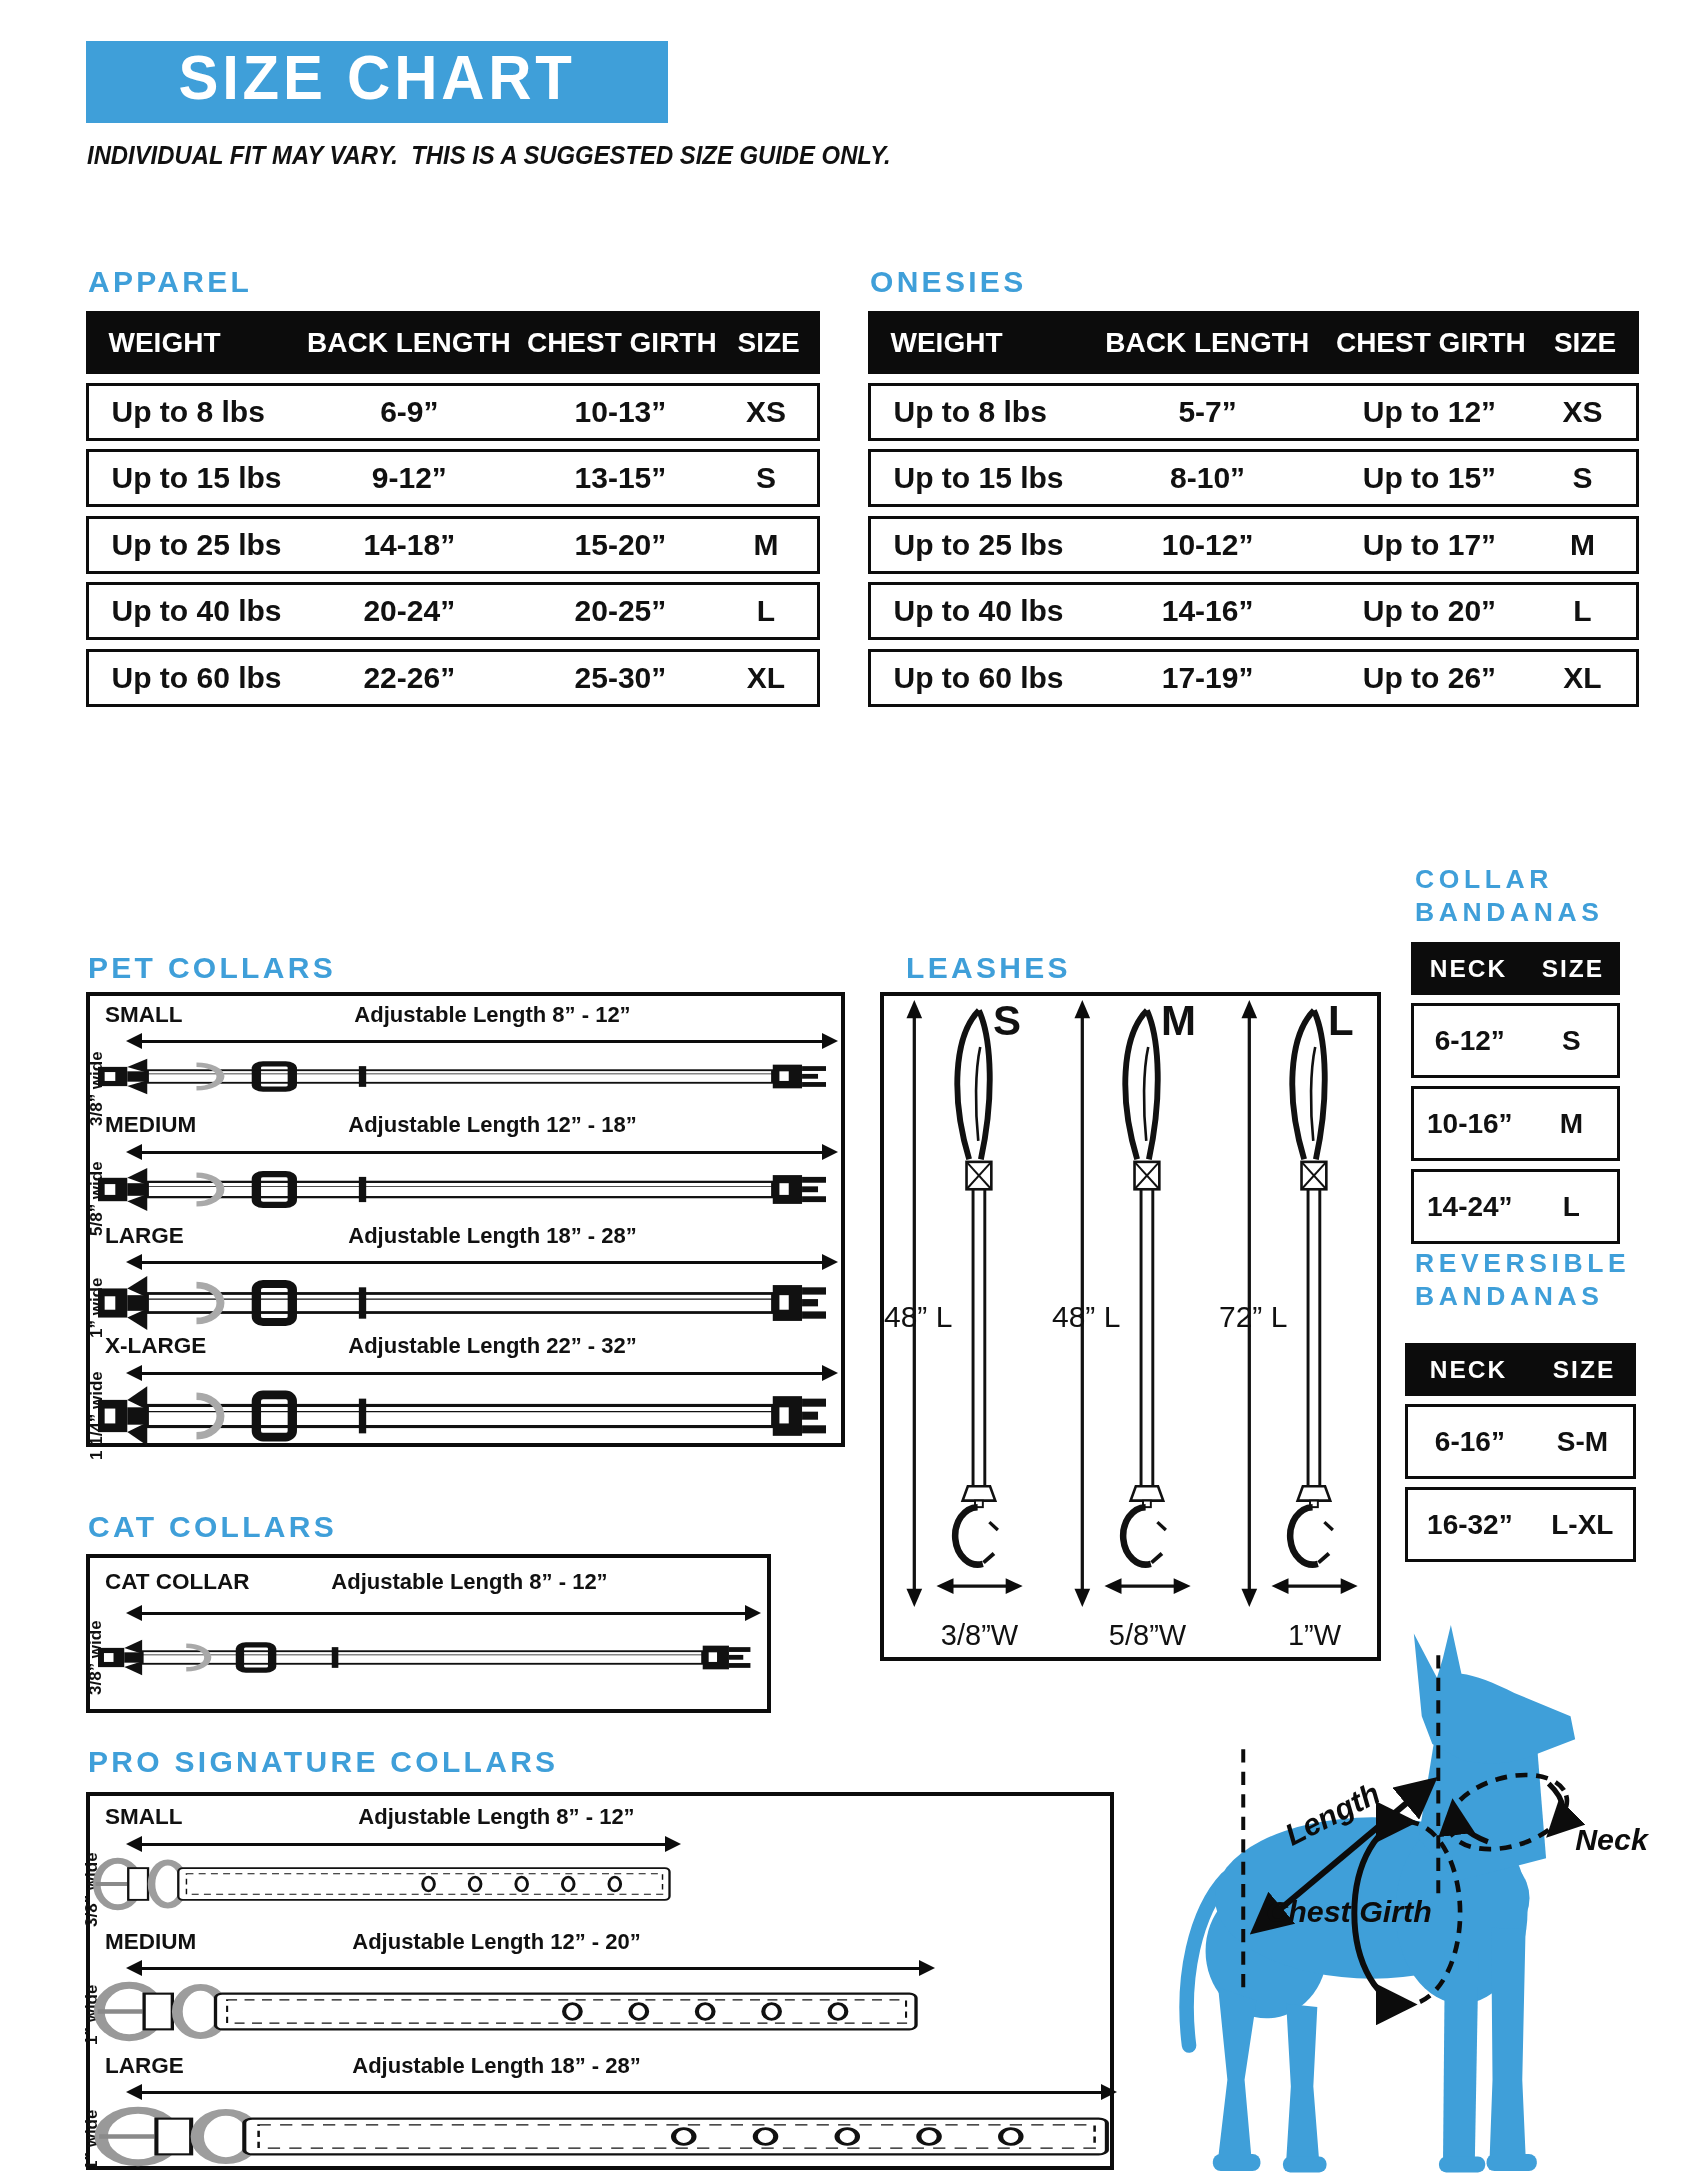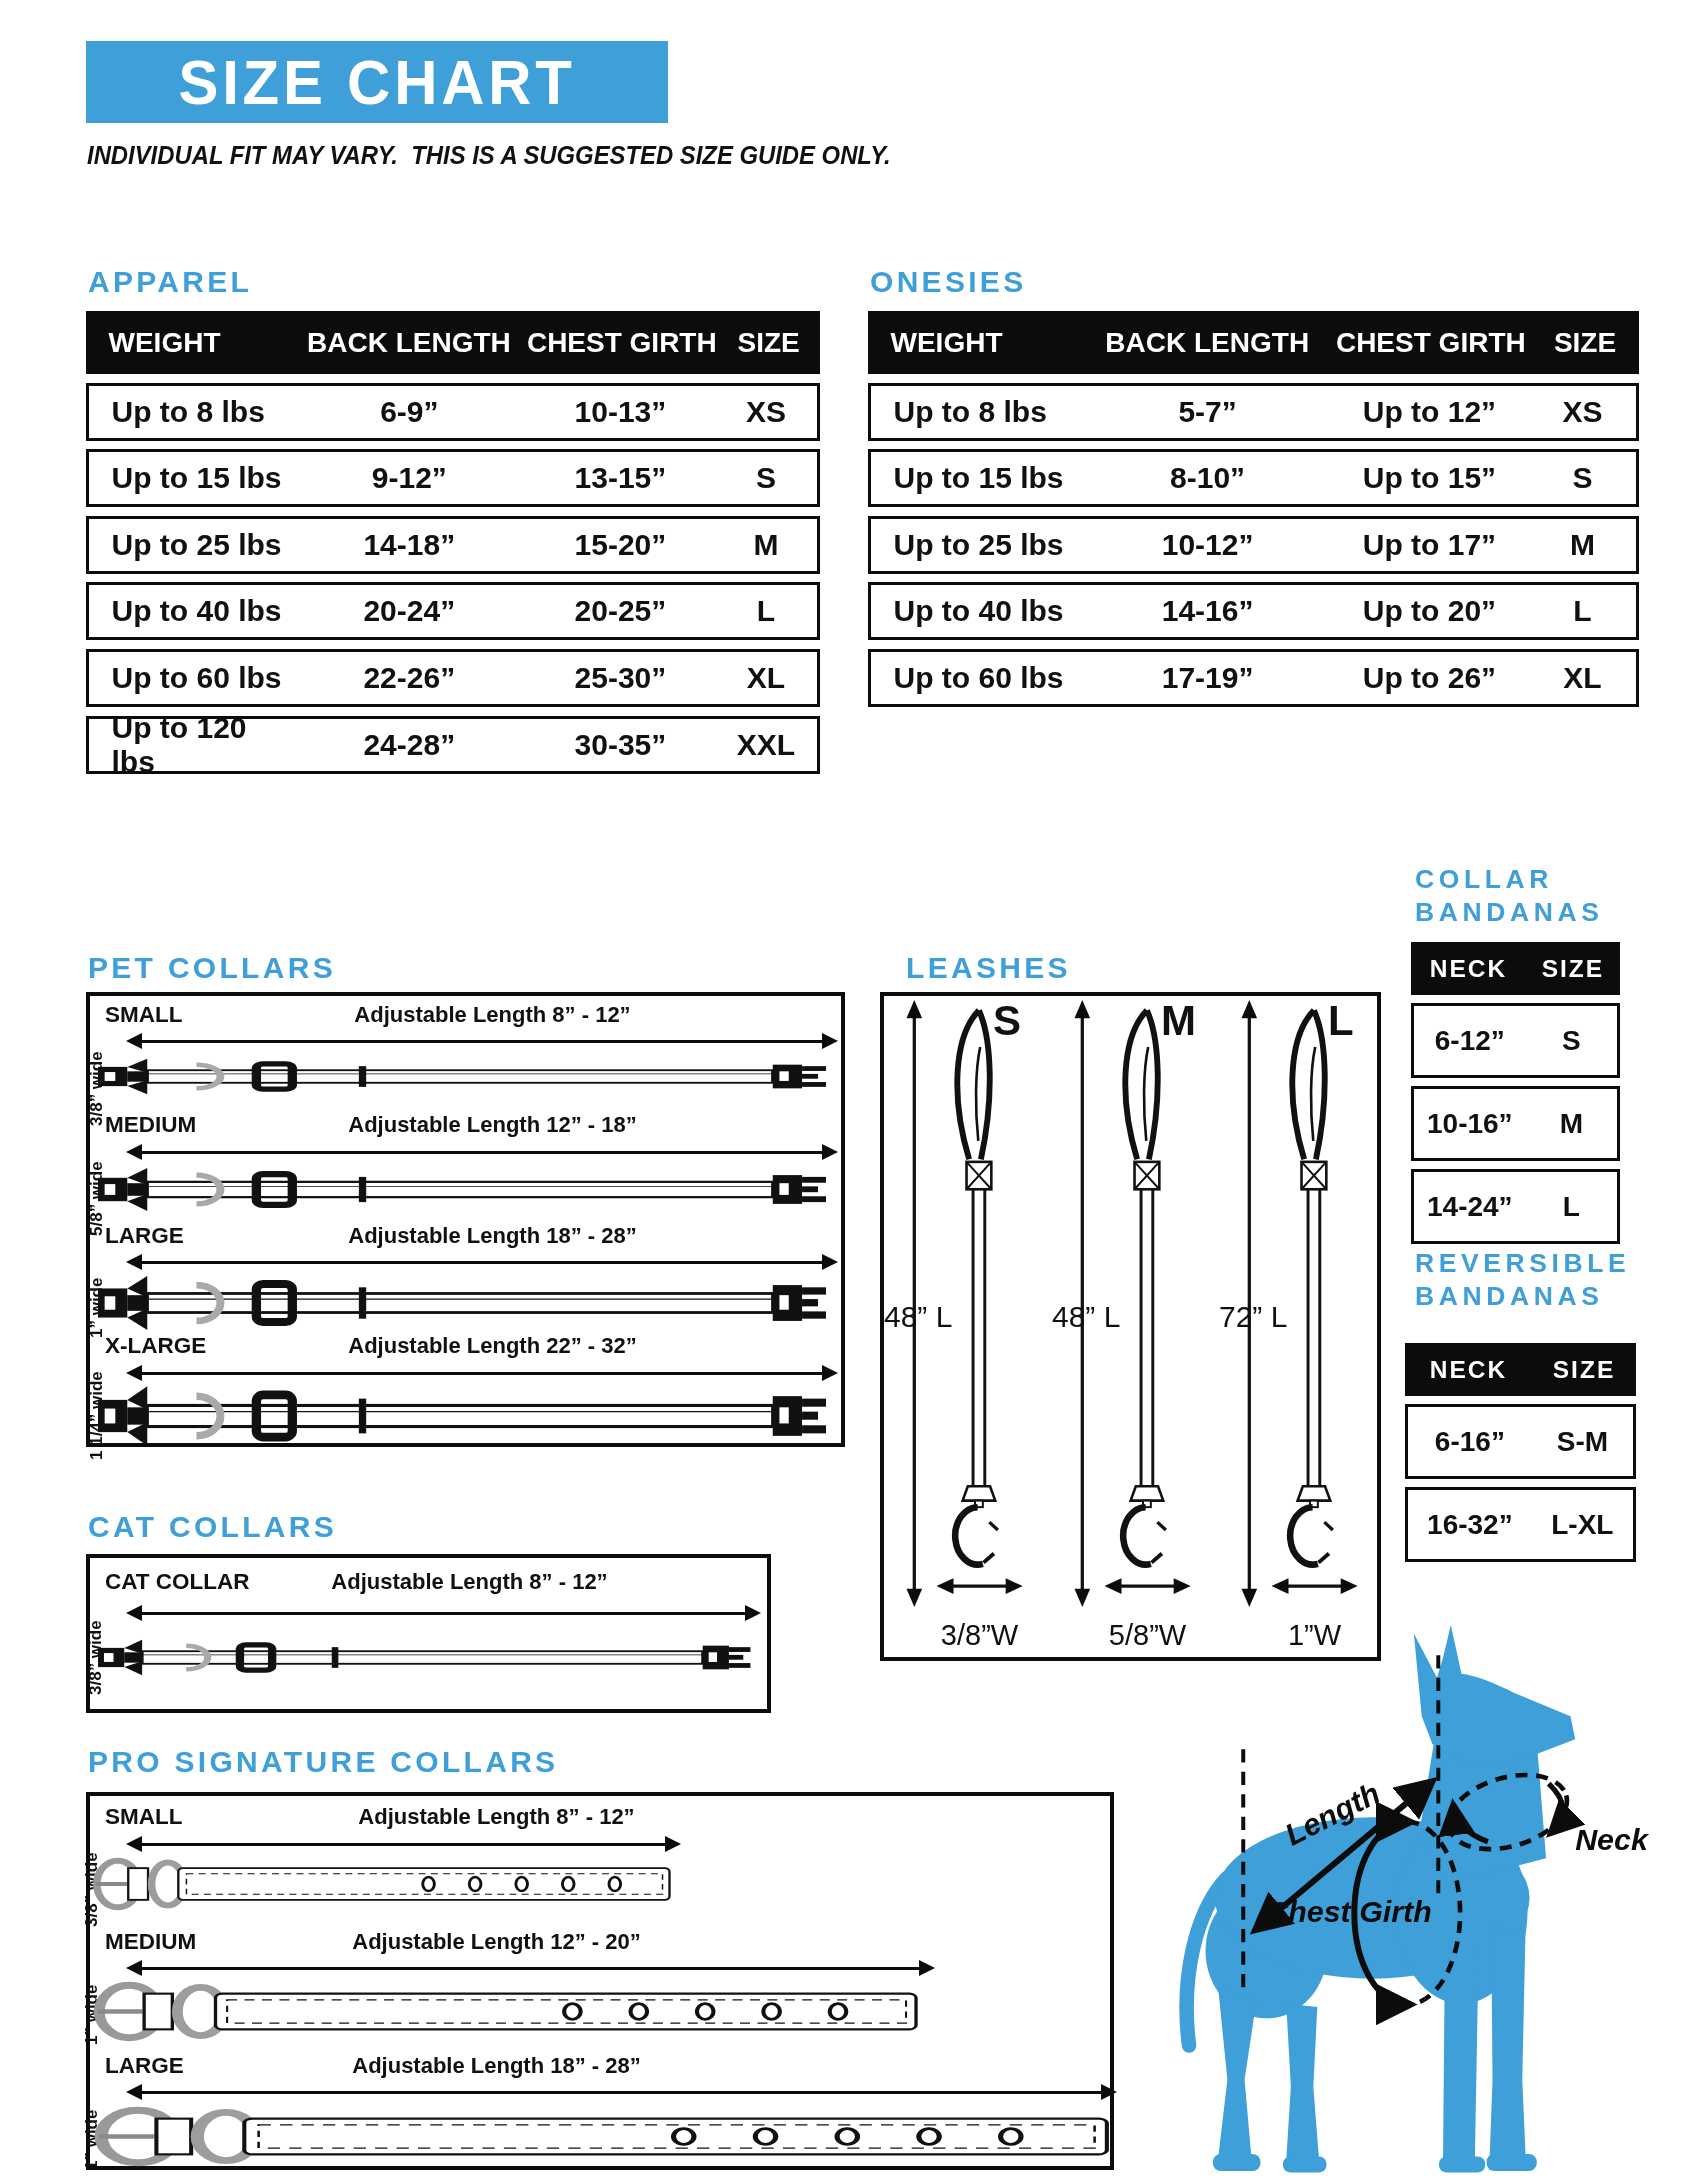--- a/index.html
+++ b/index.html
@@ -1,21 +1,21 @@
 <!DOCTYPE html>
 <html style="font-size:10.6px"><head>
 <meta charset="utf-8">
 <style>
   :root{ --blue:#3F9FD9; --ink:#111111; }
   *{box-sizing:border-box}
   html,body{margin:0;padding:0}
   body{width:1687px;height:2183px;background:#ffffff;font-family:"Liberation Sans",sans-serif;color:var(--ink);position:relative;overflow:hidden}
   .abs{position:absolute}
   
-  .titlebar{position:absolute;left:86px;top:41px;width:582px;height:82px;background:var(--blue);display:flex;align-items:center;justify-content:center}
+  .titlebar{position:absolute;left:86px;top:41px;width:582px;height:82px;background:var(--blue);display:flex;justify-content:center}
   .titlebar .t{color:#fff;font-weight:bold;font-size:63px;letter-spacing:4px;transform:scaleX(.95)}
   .subtitle{position:absolute;left:87px;top:140px;font-size:26.5px;font-weight:bold;font-style:italic;transform:scaleX(.9);transform-origin:left;white-space:pre}
   .sec-head{position:absolute;color:var(--blue);font-weight:bold;font-size:30px;letter-spacing:3.3px;white-space:nowrap}
   .sec-head.sm{font-size:26.5px;letter-spacing:4.6px;line-height:33px}
   
   .tbl{position:absolute;display:flex;flex-direction:column;gap:8.6px}
   .thead{background:#0c0c0c;color:#fff;display:flex;align-items:center;height:63px;font-weight:bold;font-size:28px}
   .trow{border:3.3px solid #0c0c0c;background:#fff;display:flex;align-items:center;height:58px;font-weight:bold;font-size:30px}
   .c1{width:28%;padding-left:22.5px}
   .c2{width:32%;text-align:center}
@@ -142,26 +142,20 @@
       <div class="c2">20-24”</div>
       <div class="c3">20-25”</div>
       <div class="c4">L</div>
     </div>
   <div class="trow">
       <div class="c1">Up to 60 lbs</div>
       <div class="c2">22-26”</div>
       <div class="c3">25-30”</div>
       <div class="c4">XL</div>
     </div>
-  <div class="trow">
-      <div class="c1">Up to 120 lbs</div>
-      <div class="c2">24-28”</div>
-      <div class="c3">30-35”</div>
-      <div class="c4">XXL</div>
-    </div>
 </div>
 
 <div class="sec-head" style="left:870px;top:265px">ONESIES</div>
 <div class="tbl" style="left:868px;top:311px;width:771px">
   <div class="thead">
     <div class="c1">WEIGHT</div>
     <div class="c2">BACK LENGTH</div>
     <div class="c3">CHEST GIRTH</div>
     <div class="c4">SIZE</div>
   </div>

